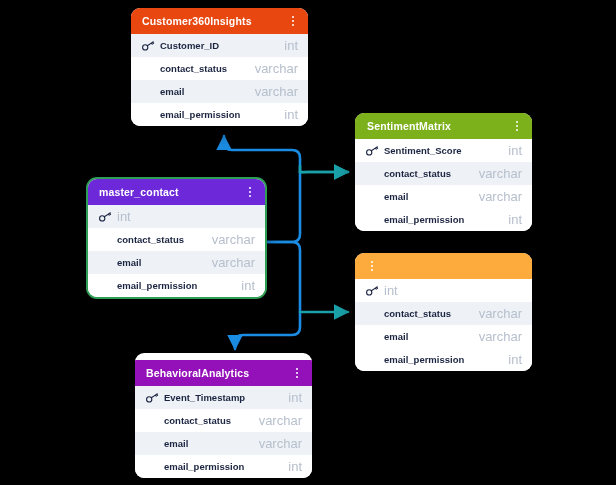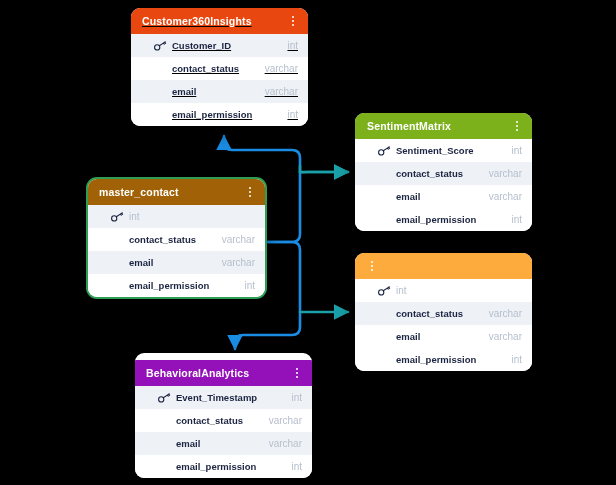--- a/index.html
+++ b/index.html
@@ -35,31 +35,31 @@
   }
   .dots{
     display:flex;flex-direction:column;align-items:center;justify-content:center;
     gap:2px;width:12px;height:18px;cursor:pointer;
   }
   .dots i{display:block;width:2px;height:2px;border-radius:50%;background:#fff;}
 
   .row{
     height:23px;
     display:flex;align-items:center;
-    padding:0 10px 0 23px;
+    padding:0 10px 0 11px;
     font-size:9.5px;
     color:#1b2440;
     white-space:nowrap;
   }
   .row.alt{background:#eef2f7;}
   .row.plain{background:#ffffff;}
   .keycell{width:18px;display:flex;align-items:center;flex:0 0 18px;}
   .keycell svg{display:block;}
   .colname{flex:1 1 auto;font-weight:bold;color:#1b2440;overflow:hidden;text-overflow:ellipsis;}
-  .coltype{flex:0 0 auto;color:#b6bfcc;font-weight:normal;font-size:10px;}
+  .coltype{flex:0 0 auto;color:#b6bfcc;font-weight:normal;font-size:13px;}
 </style>
 </head>
 <body>
 
 <div id="canvas">
 
   <svg id="edges" viewBox="0 0 616 485">
     <defs>
       <marker id="ah-blue" markerWidth="7" markerHeight="7" refX="5.4" refY="3" orient="auto">
         <path d="M0,0 L6,3 L0,6 z" fill="#1b8ce3"></path>
@@ -73,21 +73,21 @@
 
     <path d="M300,166 L300,173 Q300,172 308,172 L348,172" fill="none" stroke="#1aa0a8" stroke-width="2.6" stroke-linecap="round" marker-end="url(#ah-teal)"></path>
 
     <path d="M300,172 L348,172" fill="none" stroke="#1aa0a8" stroke-width="2.6" stroke-linecap="round" marker-end="url(#ah-teal)"></path>
 
     <path d="M265,242 L292,242 Q300,242 300,250 L300,327 Q300,335 292,335 L243,335 Q235,335 235,343 L235,349" fill="none" stroke="#1b8ce3" stroke-width="2.6" stroke-linecap="round" marker-end="url(#ah-blue)"></path>
 
     <path d="M300,312 L348,312" fill="none" stroke="#1aa0a8" stroke-width="2.6" stroke-linecap="round" marker-end="url(#ah-teal)"></path>
   </svg>
 
-  <div class="node" style="left:131px;top:8px;text-decoration:underline;">
+  <div class="node" style="left:131px;top:8px;">
     <div class="node-header" style="background:#e8470f;">
       <span>Customer360Insights</span>
       <span class="dots">
           <i></i>
           <i></i>
           <i></i>
         </span>
     </div>
     <div class="row alt">
       <span class="keycell">
@@ -110,21 +110,21 @@
       <span class="coltype">varchar</span>
     </div>
     <div class="row plain">
       <span class="keycell"></span>
       <span class="colname">email_permission</span>
       <span class="coltype">int</span>
     </div>
   </div>
 
   <div class="node selected" style="left:88px;top:179px;">
-    <div class="node-header" style="background:#a16207;">
+    <div class="node-header" style="background:#6d28d9;">
       <span>master_contact</span>
       <span class="dots">
           <i></i>
           <i></i>
           <i></i>
         </span>
     </div>
     <div class="row alt">
       <span class="keycell">
         <svg width="13" height="10" viewBox="0 0 13 10">

